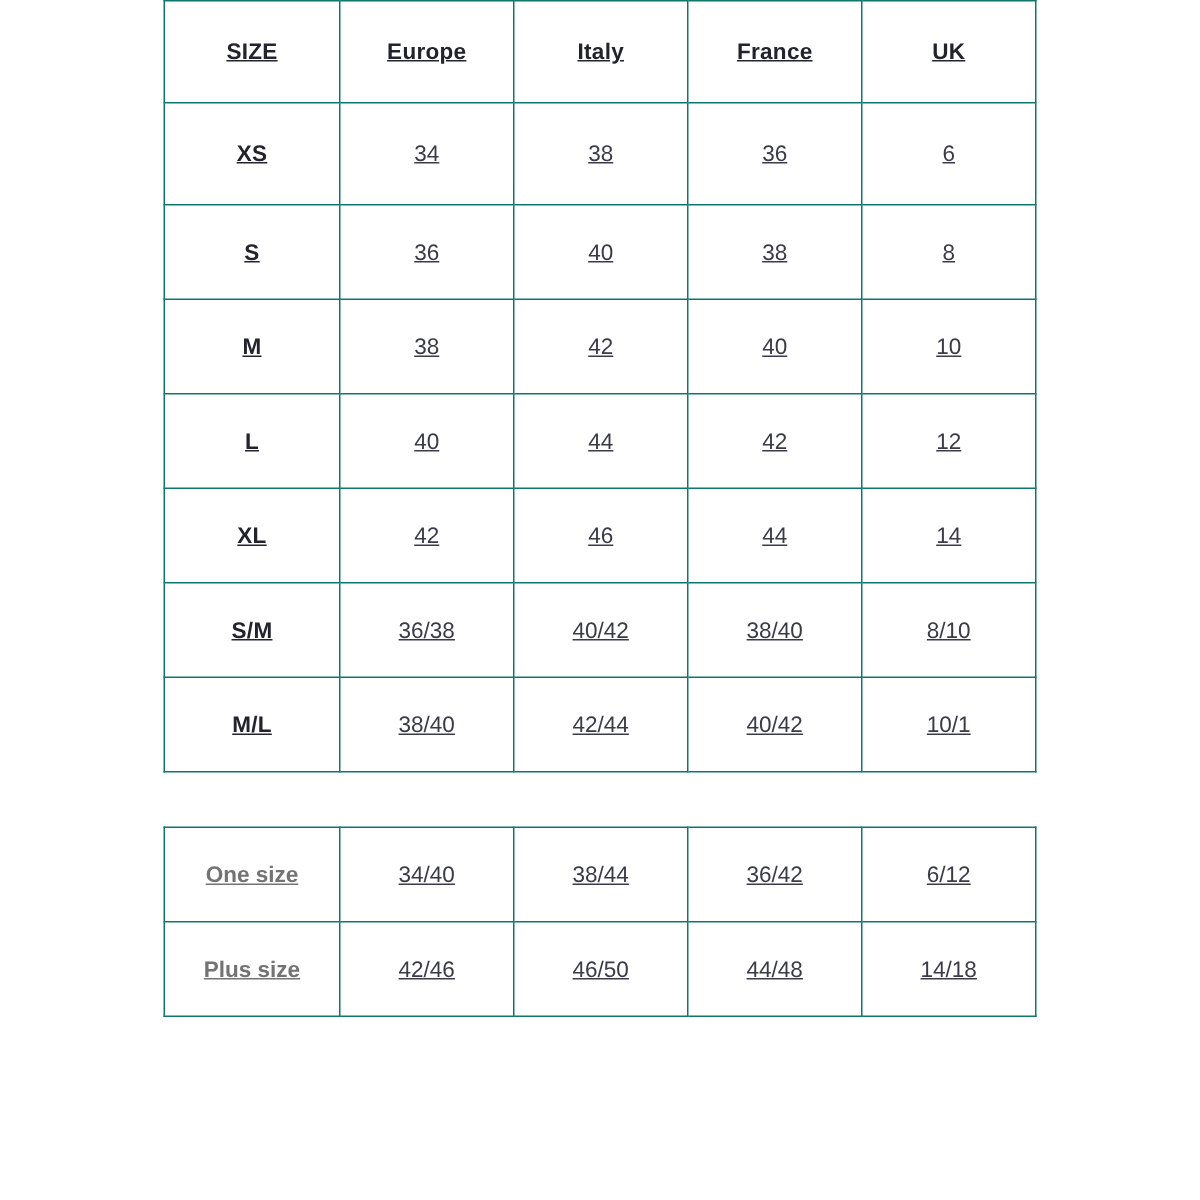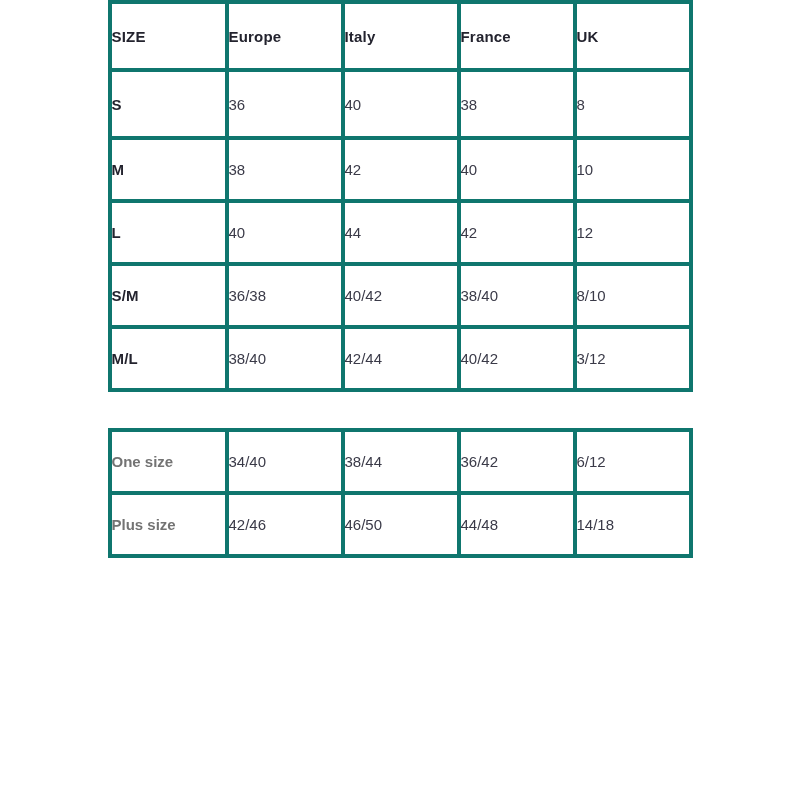--- a/index.html
+++ b/index.html
@@ -19,27 +19,28 @@
     padding: 0;
     overflow: hidden;
   }
   table.size-table {
     border-collapse: collapse;
     table-layout: fixed;
     margin: 0 auto;
   }
   table.size-table td,
   table.size-table th {
-    border: 4px solid #0f766e;
-    text-align: left;
+    border: 1px solid #0f766e;
+    text-align: center;
     vertical-align: middle;
     font-size: 15px;
     font-weight: 400;
     color: #3a3a48;
     padding: 0;
+    text-decoration: underline;
   }
   
   col.c-size  { width: 117px; }
   col.c-other { width: 116px; }
 
   
   #main-table { margin-top: 0; }
   #main-table tr { height: 63px; }
   #main-table tr:first-child { height: 68px; }
   #main-table th,
@@ -79,20 +80,27 @@
         <tr>
           <th>SIZE</th>
           <th>Europe</th>
           <th>Italy</th>
           <th>France</th>
           <th>UK</th>
         </tr>
       </thead>
       <tbody>
         <tr>
+          <td class="size-cell">XS</td>
+          <td>34</td>
+          <td>38</td>
+          <td>36</td>
+          <td>6</td>
+        </tr>
+        <tr>
           <td class="size-cell">S</td>
           <td>36</td>
           <td>40</td>
           <td>38</td>
           <td>8</td>
         </tr>
         <tr>
           <td class="size-cell">M</td>
           <td>38</td>
           <td>42</td>
@@ -100,32 +108,39 @@
           <td>10</td>
         </tr>
         <tr>
           <td class="size-cell">L</td>
           <td>40</td>
           <td>44</td>
           <td>42</td>
           <td>12</td>
         </tr>
         <tr>
+          <td class="size-cell">XL</td>
+          <td>42</td>
+          <td>46</td>
+          <td>44</td>
+          <td>14</td>
+        </tr>
+        <tr>
           <td class="size-cell">S/M</td>
           <td>36/38</td>
           <td>40/42</td>
           <td>38/40</td>
           <td>8/10</td>
         </tr>
         <tr>
           <td class="size-cell">M/L</td>
           <td>38/40</td>
           <td>42/44</td>
           <td>40/42</td>
-          <td>3/12</td>
+          <td>10/1</td>
         </tr>
       </tbody>
     </table>
   </div>
 
   <div class="spacer"></div>
 
   <div class="tbl-wrap">
     <table class="size-table" id="alt-table">
       <colgroup>

